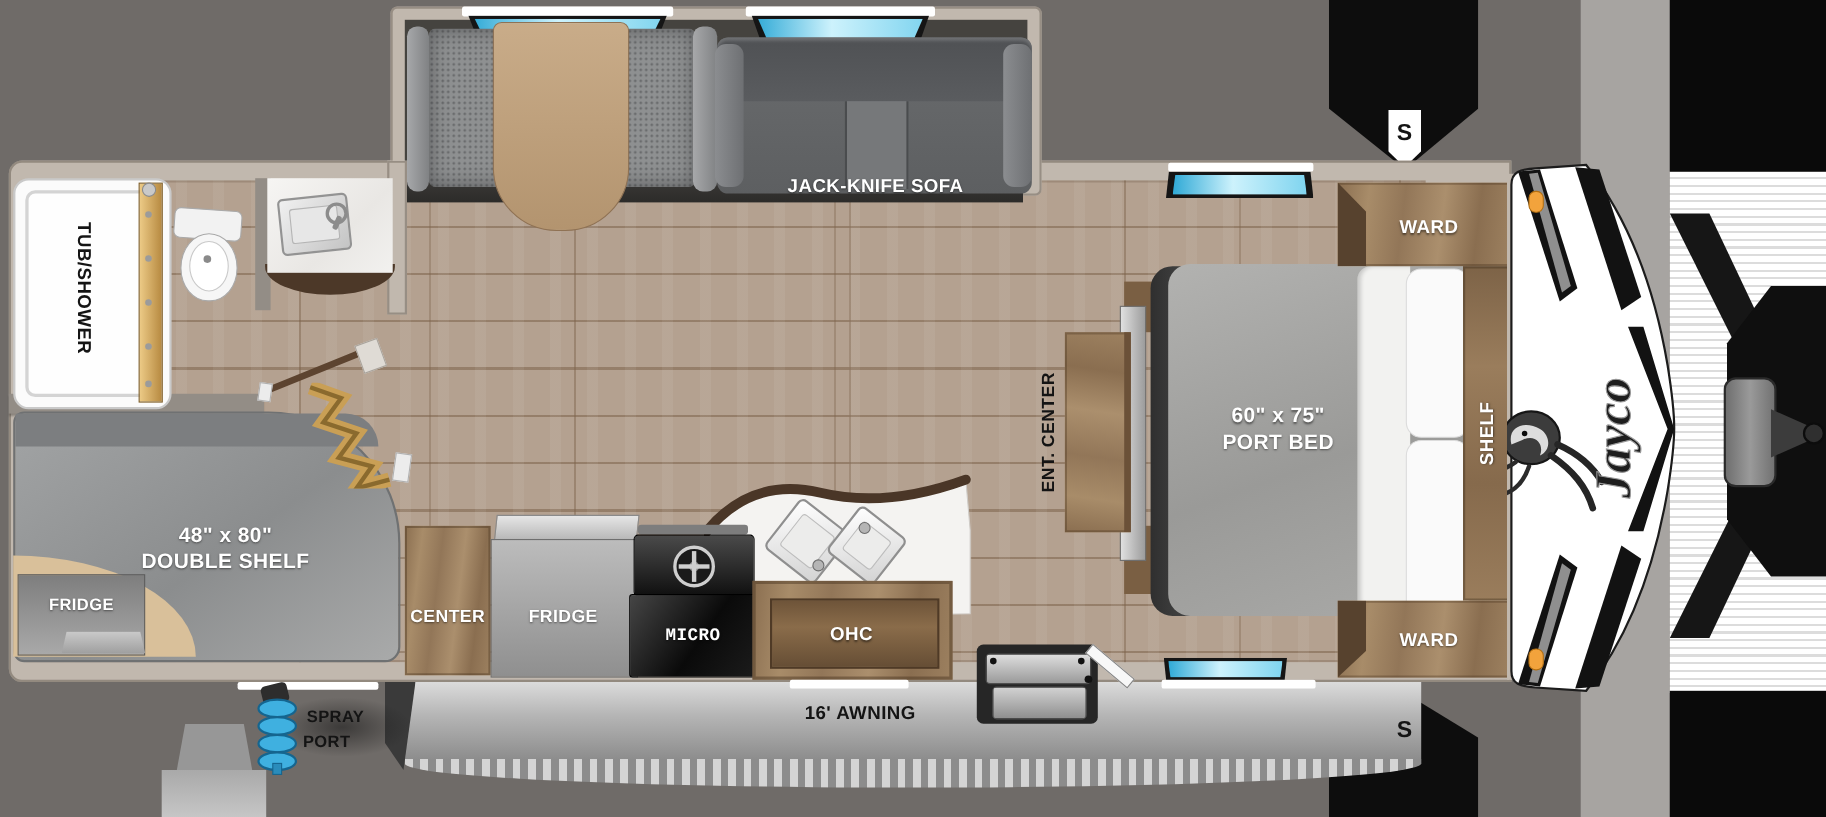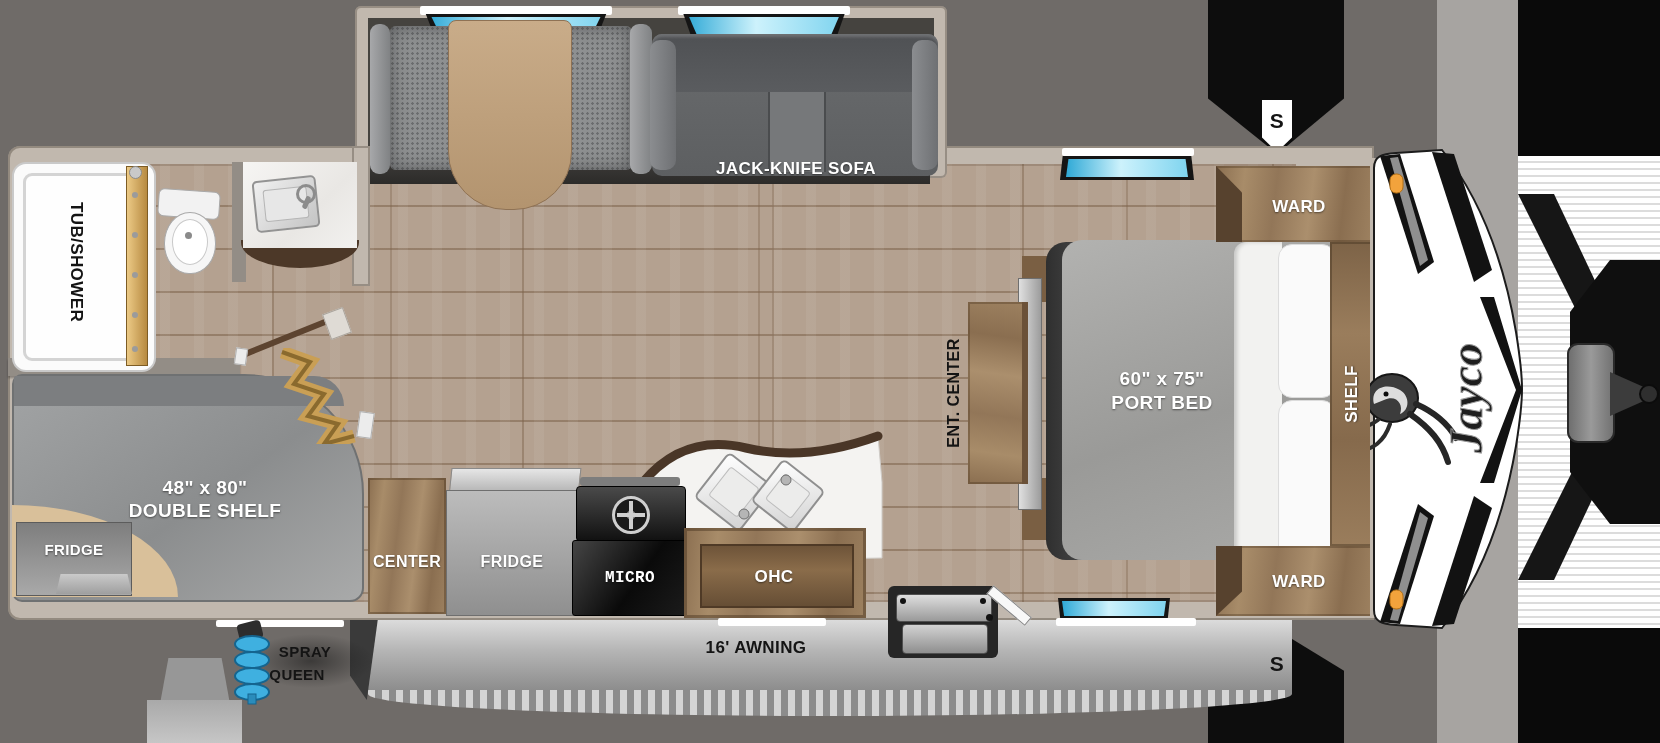--- a/index.html
+++ b/index.html
@@ -57,36 +57,36 @@
   <div class="abs" style="left:1208px;top:0;width:136px;height:154px;background:#0d0d0d;clip-path:polygon(0 0,100% 0,100% 64%,51% 100%,0 64%);"></div>
   <div class="abs" style="left:1262px;top:100px;width:30px;height:52px;background:#fff;clip-path:polygon(0 0,100% 0,100% 72%,50% 100%,0 72%);"></div>
   <div class="lbl k" style="left:1277px;top:121px;font-size:21px;">S</div>
   <div class="abs" style="left:1208px;top:630px;width:136px;height:113px;background:#0d0d0d;clip-path:polygon(51% 0,100% 36%,100% 100%,0 100%,0 36%);"></div>
   <div class="abs" style="left:1262px;top:632px;width:30px;height:52px;background:#fff;clip-path:polygon(50% 0,100% 28%,100% 100%,0 100%,0 28%);"></div>
   <div class="lbl k" style="left:1277px;top:664px;font-size:21px;">S</div>
 
   <div class="abs" style="left:368px;top:618px;width:924px;height:72px;background:linear-gradient(180deg,#dedede,#b5b5b5 45%,#8d8d8d);"></div>
   <div class="abs" style="left:368px;top:690px;width:924px;height:26px;background:repeating-linear-gradient(90deg,#d4d4d4 0 7px,#8c8c8c 7px 14px);border-radius:0 0 50% 50% / 0 0 22px 22px;"></div>
   <div class="abs" style="left:350px;top:618px;width:28px;height:82px;background:#3a3a3a;clip-path:polygon(0 0,100% 0,60% 100%,0 70%);"></div>
-  <div class="lbl k" style="left:756px;top:648px;font-size:17px;">16' AWNING</div>
+  <div class="lbl k" style="left:782px;top:648px;font-size:17px;">16' AWNING</div>
 
   <div class="abs" style="left:216px;top:620px;width:128px;height:7px;background:#fff;border-radius:2px;"></div>
   <div class="abs" style="left:248px;top:634px;width:126px;height:54px;background:radial-gradient(closest-side,rgba(18,18,18,.55),rgba(18,18,18,0));"></div>
   <div class="abs" style="left:238px;top:622px;width:24px;height:18px;background:#2d2d2d;border-radius:4px;transform:rotate(-14deg);"></div>
   <svg class="abs" style="left:228px;top:632px;" width="48" height="74" viewBox="0 0 48 74">
     <g fill="#3fb0e0" stroke="#15658f" stroke-width="2">
       <ellipse cx="24" cy="12" rx="17" ry="8"></ellipse>
       <ellipse cx="24" cy="28" rx="17" ry="8"></ellipse>
       <ellipse cx="24" cy="44" rx="17" ry="8"></ellipse>
       <ellipse cx="24" cy="60" rx="17" ry="8"></ellipse>
     </g>
     <rect x="20" y="62" width="8" height="10" fill="#2a8cbb" stroke="#15658f"></rect>
   </svg>
   <div class="lbl k" style="left:305px;top:652px;font-size:15px;">SPRAY</div>
-  <div class="lbl k" style="left:297px;top:675px;font-size:15px;">QUEEN</div>
+  <div class="lbl k" style="left:297px;top:675px;font-size:15px;">PORT</div>
   <div class="abs" style="left:160px;top:658px;width:70px;height:46px;background:#979797;clip-path:polygon(12% 0,88% 0,100% 100%,0 100%);"></div>
   <div class="abs" style="left:147px;top:700px;width:95px;height:43px;background:linear-gradient(180deg,#a9a9a9,#c6c6c6);"></div>
 
   <div class="abs" style="left:8px;top:146px;width:1366px;height:474px;background:#c1b8ae;border-radius:12px 0 0 12px;box-shadow:inset 0 0 0 2px rgba(110,100,90,.55);"></div>
   <div class="abs floor" style="left:24px;top:164px;width:1272px;height:438px;"></div>
 
   <div class="abs" style="left:355px;top:6px;width:592px;height:172px;background:#c1b8ae;border-radius:6px;box-shadow:inset 0 0 0 2px rgba(110,100,90,.5);"></div>
   <div class="abs" style="left:368px;top:18px;width:566px;height:152px;background:#45433f;"></div>
   <div class="abs" style="left:370px;top:158px;width:560px;height:26px;background:linear-gradient(180deg,#3e3c3a,#2c2b29);"></div>
   <div class="abs" style="left:420px;top:6px;width:192px;height:9px;background:#fff;border-radius:2px;"></div>

